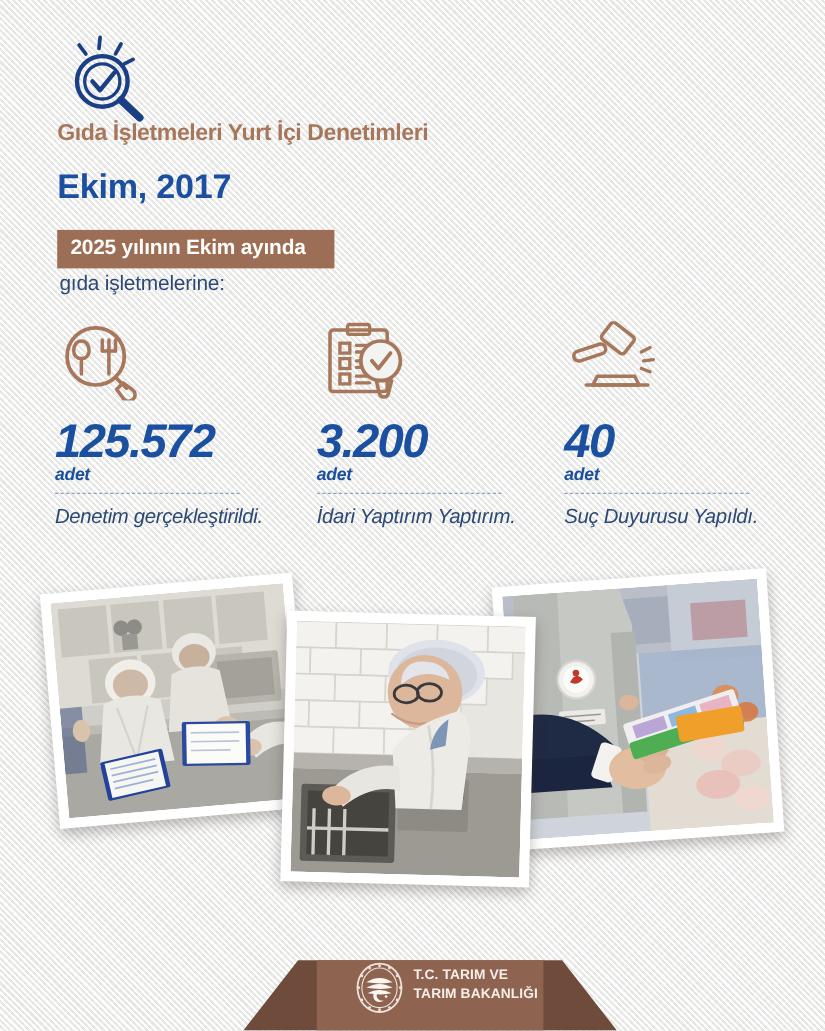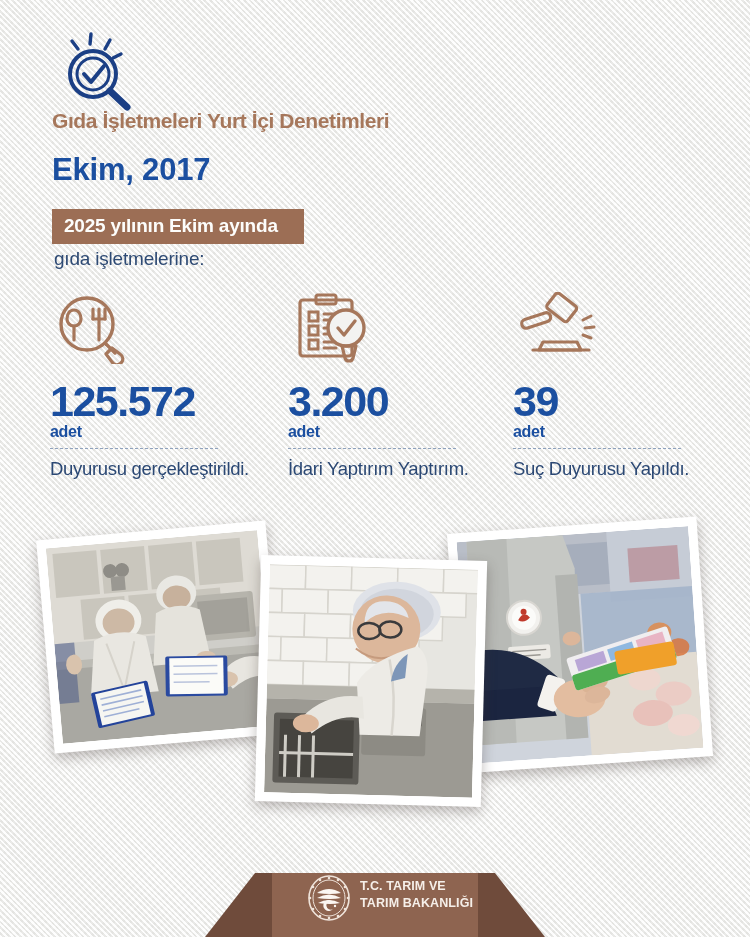--- a/index.html
+++ b/index.html
@@ -33,21 +33,21 @@
     background:#9c6e55;color:#fdfdfb;
     font-size:19px;font-weight:bold;letter-spacing:-.2px;
     padding:6px 26px 7px 12px;
   }
   .badge-sub{
     position:absolute;left:54px;top:248px;
     color:#2e4a74;font-size:19px;letter-spacing:-.2px;
   }
   
   .stats{position:absolute;left:50px;top:292px;width:660px;height:220px;}
-  .stat{position:absolute;top:0;width:210px;}
+  .stat{position:absolute;top:0;width:210px;font-style:italic;}
   .stat.s0{left:0;}
   .stat.s1{left:238px;}
   .stat.s2{left:463px;}
   .stat-icon{height:72px;}
   .stat-num{
     color:#1b4fa0;font-size:43px;font-weight:bold;letter-spacing:-1.5px;
     line-height:1;margin-top:16px;
   }
   .stat-unit{
     color:#1b4fa0;font-size:16px;font-weight:bold;letter-spacing:-.3px;
@@ -65,21 +65,21 @@
   .photos{position:absolute;left:0;top:520px;width:750px;height:300px;}
   .photo{
     position:absolute;background:#fff;padding:9px;
     box-shadow:0 5px 13px rgba(60,50,45,.33);
   }
   .photo .img{width:100%;height:100%;overflow:hidden;position:relative;}
   .p1{left:45px;top:10px;width:212px;height:196px;transform:rotate(-5deg);z-index:1;}
   .p2{left:258px;top:38px;width:208px;height:228px;transform:rotate(1.5deg);z-index:3;}
   .p3{left:455px;top:5px;width:232px;height:222px;transform:rotate(-4deg);z-index:2;}
   
-  .ribbon{position:absolute;left:0;bottom:0;width:668px;height:80px;}
+  .ribbon{position:absolute;left:16px;bottom:0;width:668px;height:80px;}
   .rb-emblem{position:absolute;left:305px;top:16px;width:48px;height:50px;}
   .rb-text{
     position:absolute;left:360px;top:21px;
     color:#f6efe9;font-size:12.5px;font-weight:bold;line-height:1.35;
     letter-spacing:.1px;
   }
 </style>
 </head>
 <body>
 
@@ -120,21 +120,21 @@
             <path d="M43 27 h12"></path>
             <line x1="49" y1="27" x2="49" y2="48"></line>
           </g>
           <path d="M56 52 l9 9" stroke="#a6775b" stroke-width="3.4" fill="none" stroke-linecap="round"></path>
           <path d="M62 56 l8 6 c3 2 4 6 1 9 c-3 3 -7 2 -9 -1 l-6 -8 z" fill="none" stroke="#a6775b" stroke-width="3.2" stroke-linejoin="round"></path>
         </svg>
       </div>
       <div class="stat-num">125.572</div>
       <div class="stat-unit">adet</div>
       <div class="stat-rule"></div>
-      <div class="stat-desc">Duyurusu gerçekleştirildi.</div>
+      <div class="stat-desc">Denetim gerçekleştirildi.</div>
     </div>
 
     <div class="stat s1">
       <div class="stat-icon">
         <svg viewBox="0 0 92 72" width="92" height="72">
           <rect x="12" y="8" width="52" height="56" rx="3" fill="none" stroke="#a6775b" stroke-width="3.2"></rect>
           <rect x="28" y="3" width="20" height="9" rx="2" fill="none" stroke="#a6775b" stroke-width="3"></rect>
           <g fill="none" stroke="#a6775b" stroke-width="3">
             <rect x="21" y="20" width="9" height="9"></rect>
             <rect x="21" y="34" width="9" height="9"></rect>
@@ -168,21 +168,21 @@
             <path d="M30 50 h34 l4 8 h-42 z"></path>
             <line x1="20" y1="58" x2="76" y2="58" stroke-linecap="round"></line>
           </g>
           <g stroke="#a6775b" stroke-width="3" stroke-linecap="round">
             <line x1="70" y1="28" x2="78" y2="24"></line>
             <line x1="72" y1="36" x2="81" y2="35"></line>
             <line x1="70" y1="43" x2="78" y2="46"></line>
           </g>
         </svg>
       </div>
-      <div class="stat-num">39</div>
+      <div class="stat-num">40</div>
       <div class="stat-unit">adet</div>
       <div class="stat-rule"></div>
       <div class="stat-desc">Suç Duyurusu Yapıldı.</div>
     </div>
   </div>
 
   <div class="photos">
 
     <div class="photo p1">
       <div class="img">

